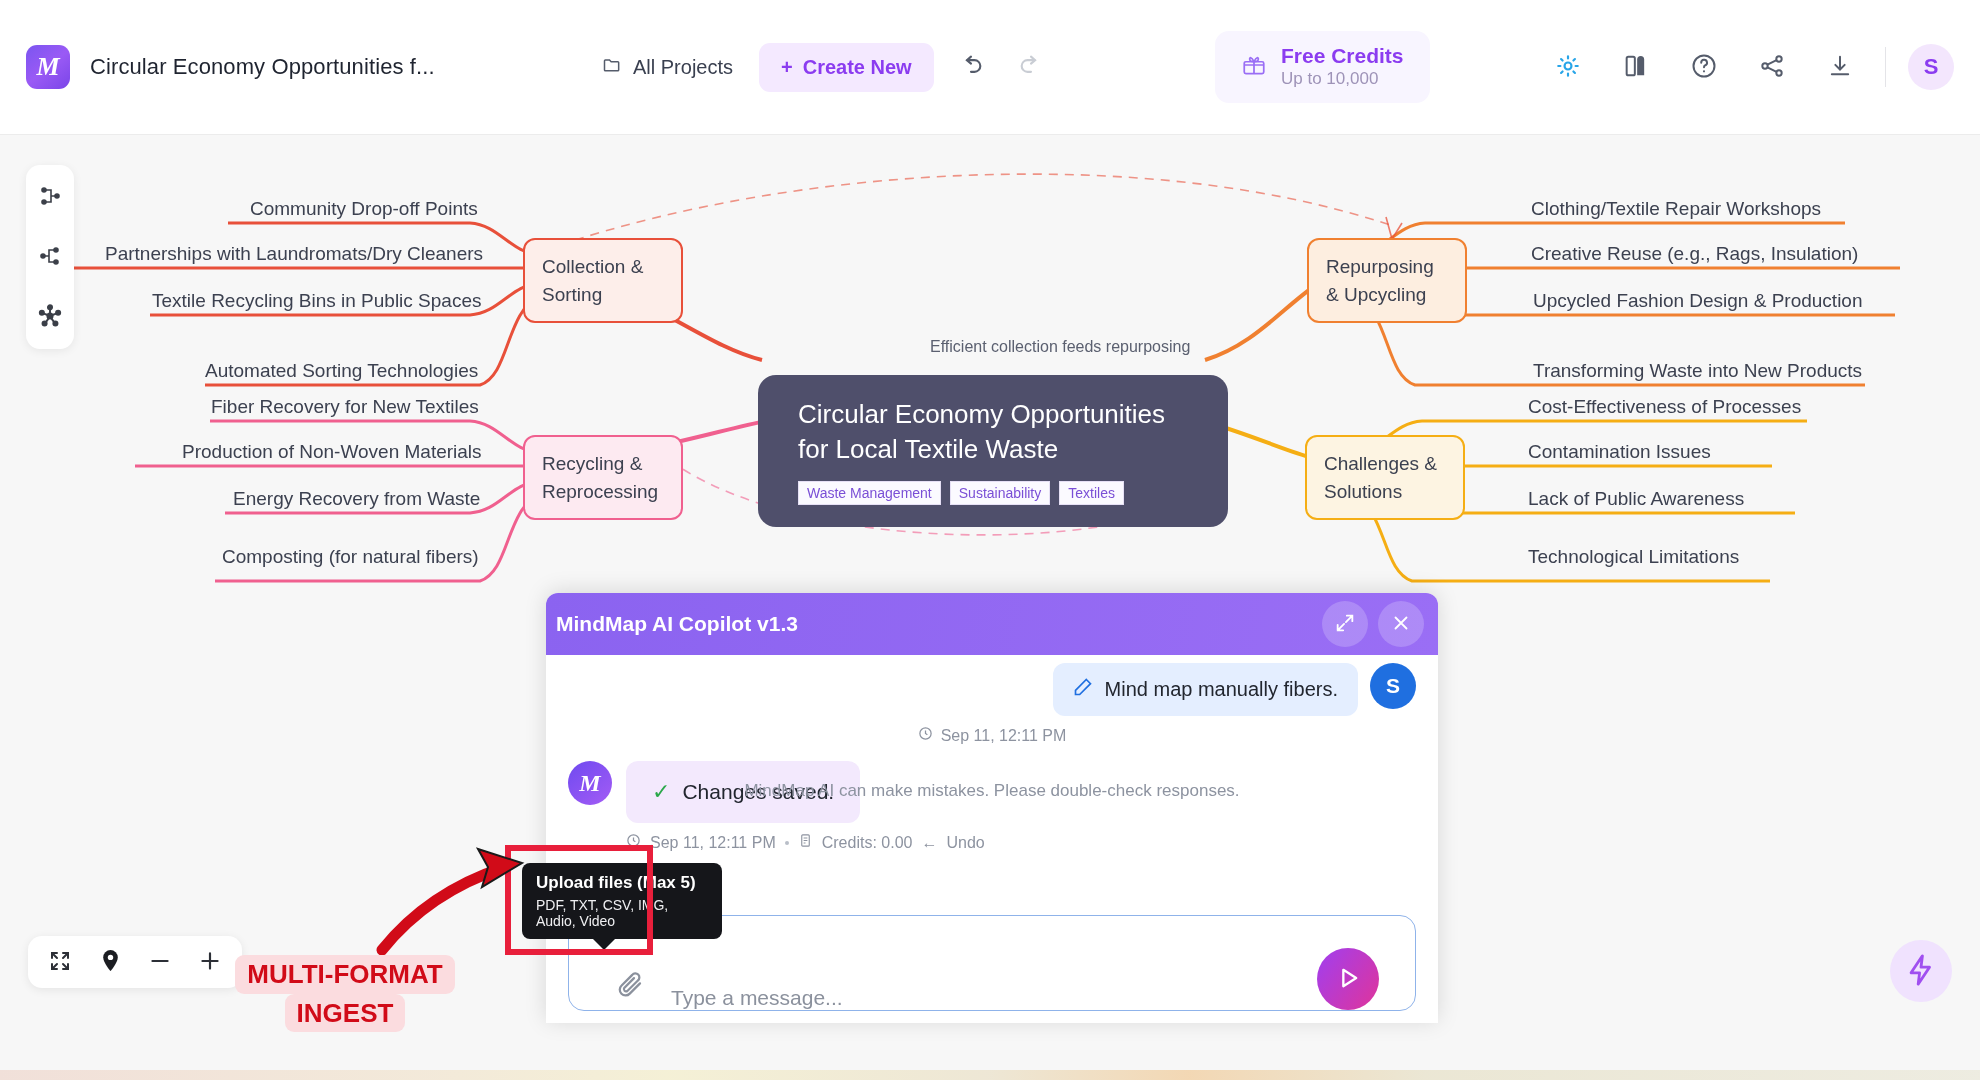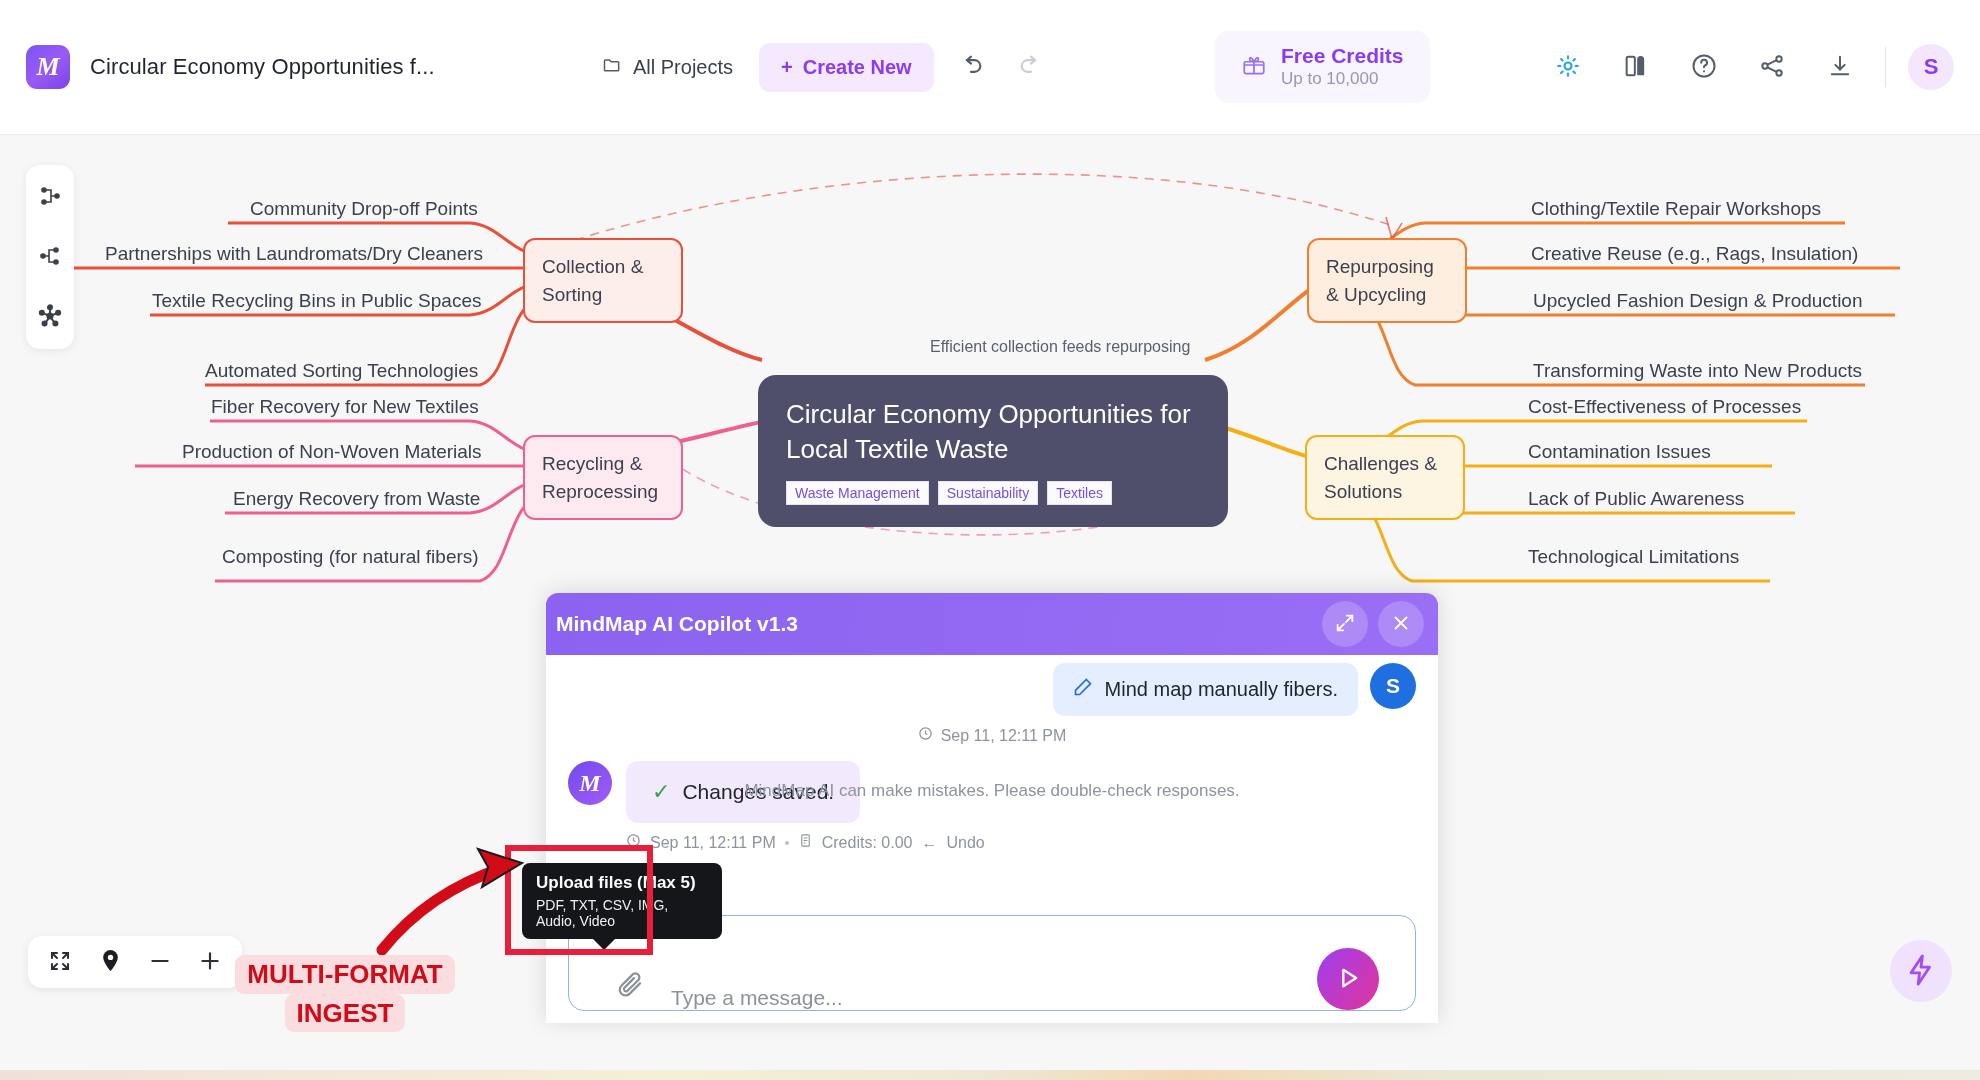--- a/index.html
+++ b/index.html
@@ -89,21 +89,21 @@
     position: absolute; font-size: 19px; color: #3c4150; line-height: 1.45;
     white-space: pre-line;
   }
   .branch-node {
     border-radius: 12px; padding: 13px 17px; border: 2px solid;
     width: 160px;
   }
   .leaf-node { white-space: nowrap; }
   .center-node {
     position: absolute; background: #4f4f6b; border-radius: 18px;
-    padding: 22px 28px; width: 470px; color: #fff;
+    padding: 22px 40px; width: 470px; color: #fff;
   }
   .center-title { font-size: 26px; line-height: 1.35; font-weight: 400; }
   .center-tags { margin-top: 14px; display: flex; gap: 9px; }
   .tag {
     background: #fbfaff; color: #7a4fd6; font-size: 14px;
     padding: 3px 8px; border-radius: 0; border: 1px solid #e6e0f5;
   }
   .edge-label {
     position: absolute; font-size: 16px; color: #5b6070; background: transparent;
     white-space: nowrap;

